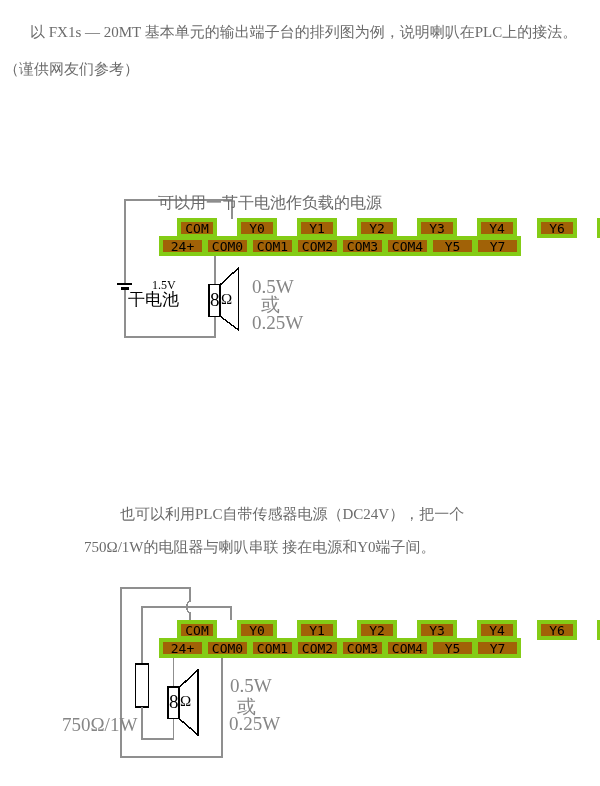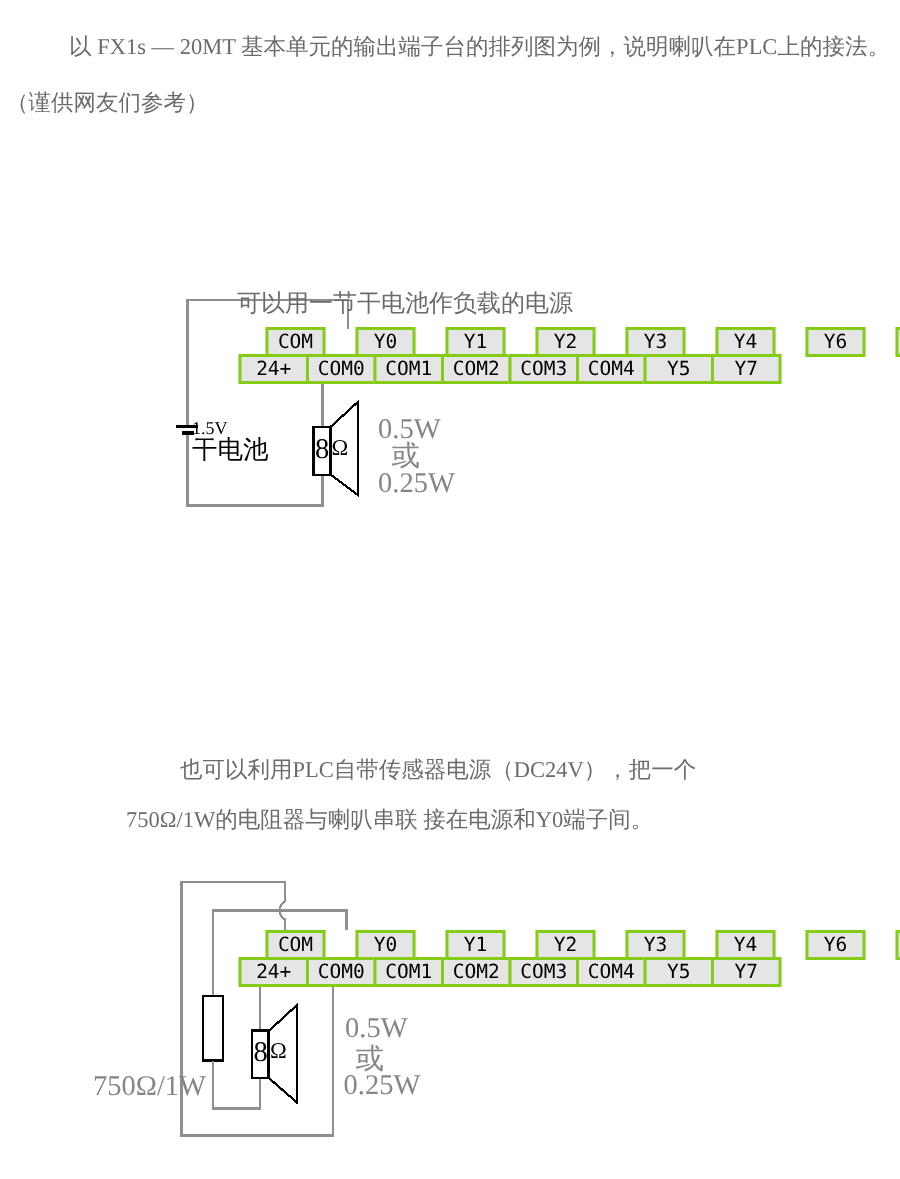--- a/index.html
+++ b/index.html
@@ -7,21 +7,21 @@
     width:600px;height:786px;background:#ffffff;position:relative;overflow:hidden;
     font-family:"Liberation Serif","DejaVu Sans",serif;
   }
   .abs{position:absolute;white-space:nowrap;z-index:3;}
   .gtext{color:#6b6b6b;}
   .glabel{color:#868686;}
   .black{color:#000000;}
   #wires{position:absolute;left:0;top:0;z-index:1;}
   .trow{position:absolute;display:flex;z-index:2;}
   .tcell{
-    box-sizing:border-box;height:20px;border:2px solid #84cc16;background:#e5e5e5;
+    box-sizing:border-box;height:20px;border:4px solid #84cc16;background:#a16207;
     margin-left:-2px;display:flex;align-items:center;justify-content:center;
     font-family:"DejaVu Sans Mono","Liberation Mono",monospace;
     font-size:13px;color:#000;
   }
   .trow .tcell:first-child{margin-left:0;}
   .trow-top .tcell{width:40px;margin-left:20px;}
   .trow-bottom .tcell{width:47px;}
   .tcell.diamond{font-size:8px;}
   .fs15{font-size:15px;line-height:20px;}
   .fs16{font-size:16px;line-height:18px;}
@@ -53,21 +53,21 @@
   <rect x="135.5" y="664" width="13" height="43" fill="#fff" stroke="#000" stroke-width="1.5"></rect>
 
   <path d="M142,707 V739 H173.5 V718.5" fill="none" stroke="#8f8f8f" stroke-width="1.5"></path>
 
   <path d="M173.5,687 V658" fill="none" stroke="#8f8f8f" stroke-width="1.5"></path>
 
   <polygon points="179,687.5 198,670 198,735 179,718.5" fill="#fff" stroke="#000" stroke-width="1.5"></polygon>
   <rect x="168" y="687" width="11" height="31.5" fill="#fff" stroke="#000" stroke-width="1.5"></rect>
 </svg>
 
-<div class="abs gtext fs15" style="left:46px;top:22px;text-align:center;">以 FX1s — 20MT 基本单元的输出端子台的排列图为例，说明喇叭在PLC上的接法。</div>
+<div class="abs gtext fs15" style="left:30px;top:22px;text-align:center;">以 FX1s — 20MT 基本单元的输出端子台的排列图为例，说明喇叭在PLC上的接法。</div>
 <div class="abs gtext fs15" style="left:4px;top:59px;">（谨供网友们参考）</div>
 
 <div class="abs gtext fs16" style="left:158px;top:147px;margin-top:47px;">可以用一节干电池作负载的电源</div>
 
 <div class="trow trow-top" style="left:177px;top:218px;">
     <div class="tcell">COM</div>
     <div class="tcell">Y0</div>
     <div class="tcell">Y1</div>
     <div class="tcell">Y2</div>
     <div class="tcell">Y3</div>
@@ -79,21 +79,21 @@
     <div class="tcell">24+</div>
     <div class="tcell">COM0</div>
     <div class="tcell">COM1</div>
     <div class="tcell">COM2</div>
     <div class="tcell">COM3</div>
     <div class="tcell">COM4</div>
     <div class="tcell">Y5</div>
     <div class="tcell">Y7</div>
   </div>
 
-<div class="abs black fs12" style="left:128px;top:279px;text-align:right;">1.5V</div>
+<div class="abs black fs12" style="left:152px;top:279px;text-align:right;">1.5V</div>
 <div class="abs black fs14" style="left:128px;top:292px;">干电池</div>
 
 <div class="abs black fs13" style="left:210px;top:293px;">8</div>
 <div class="abs black" style="left:221px;top:291px;font-size:15px;line-height:16px;">Ω</div>
 
 <div class="abs glabel fs13" style="left:252px;top:280px;">0.5W</div>
 <div class="abs glabel fs13" style="left:261px;top:298px;">或</div>
 <div class="abs glabel fs13" style="left:252px;top:316px;">0.25W</div>
 
 <div class="abs gtext fs15" style="left:120px;top:504px;">也可以利用PLC自带传感器电源（DC24V），把一个</div>

